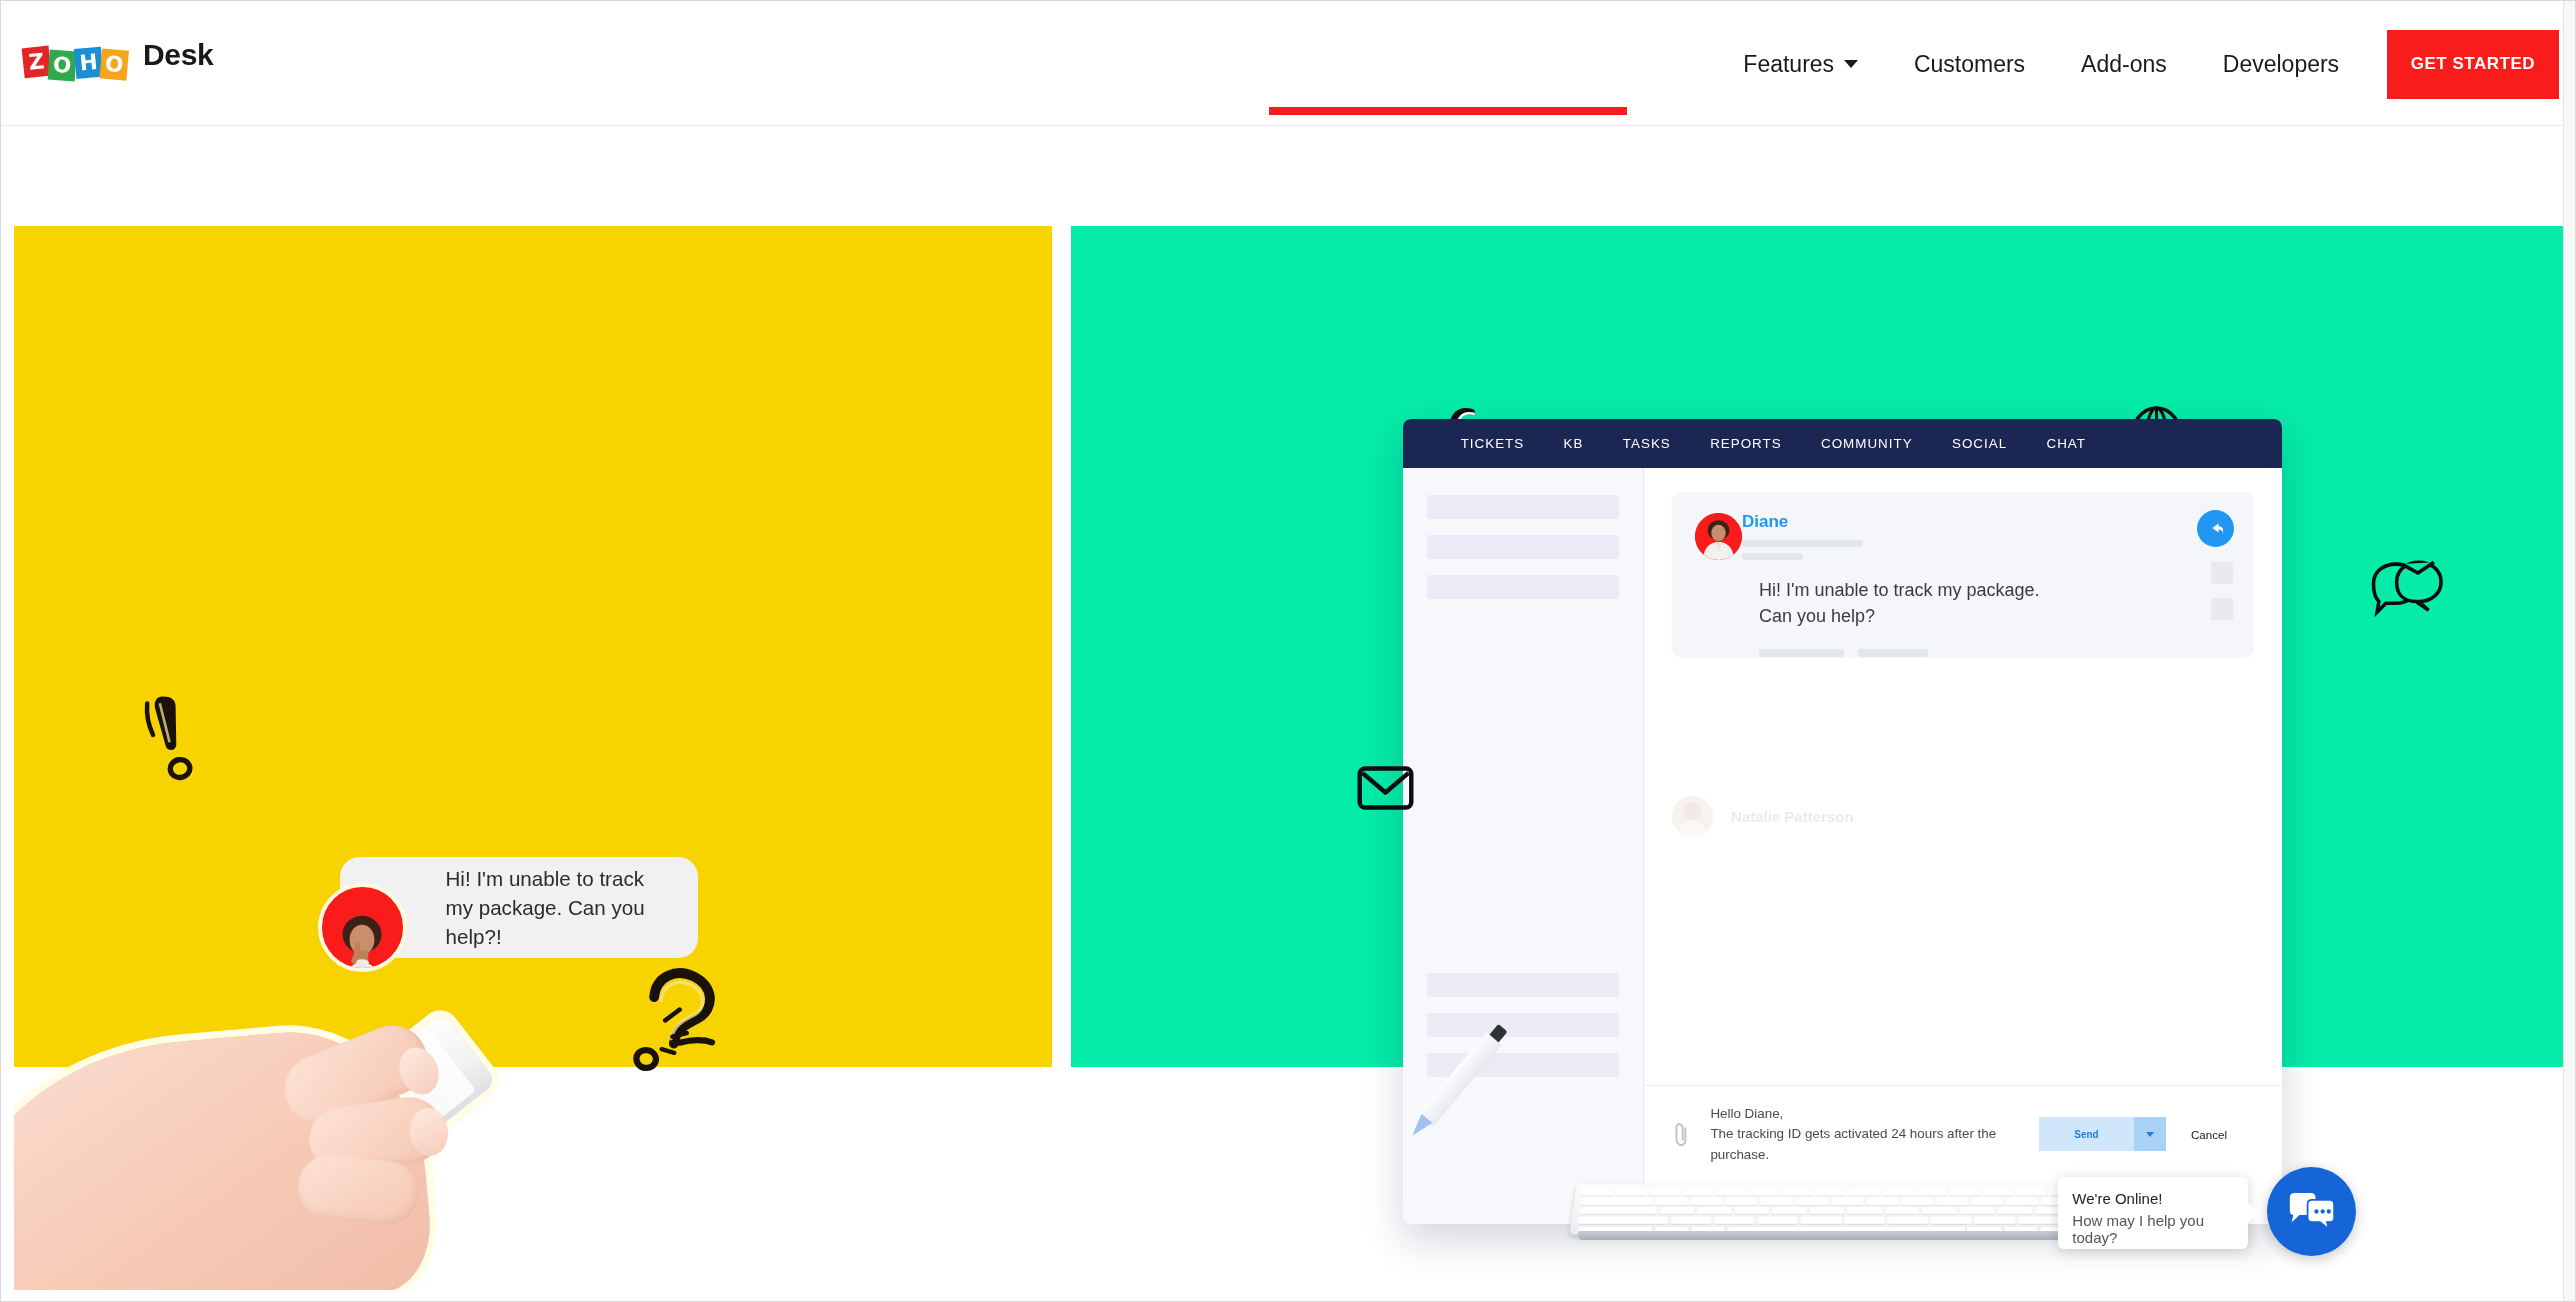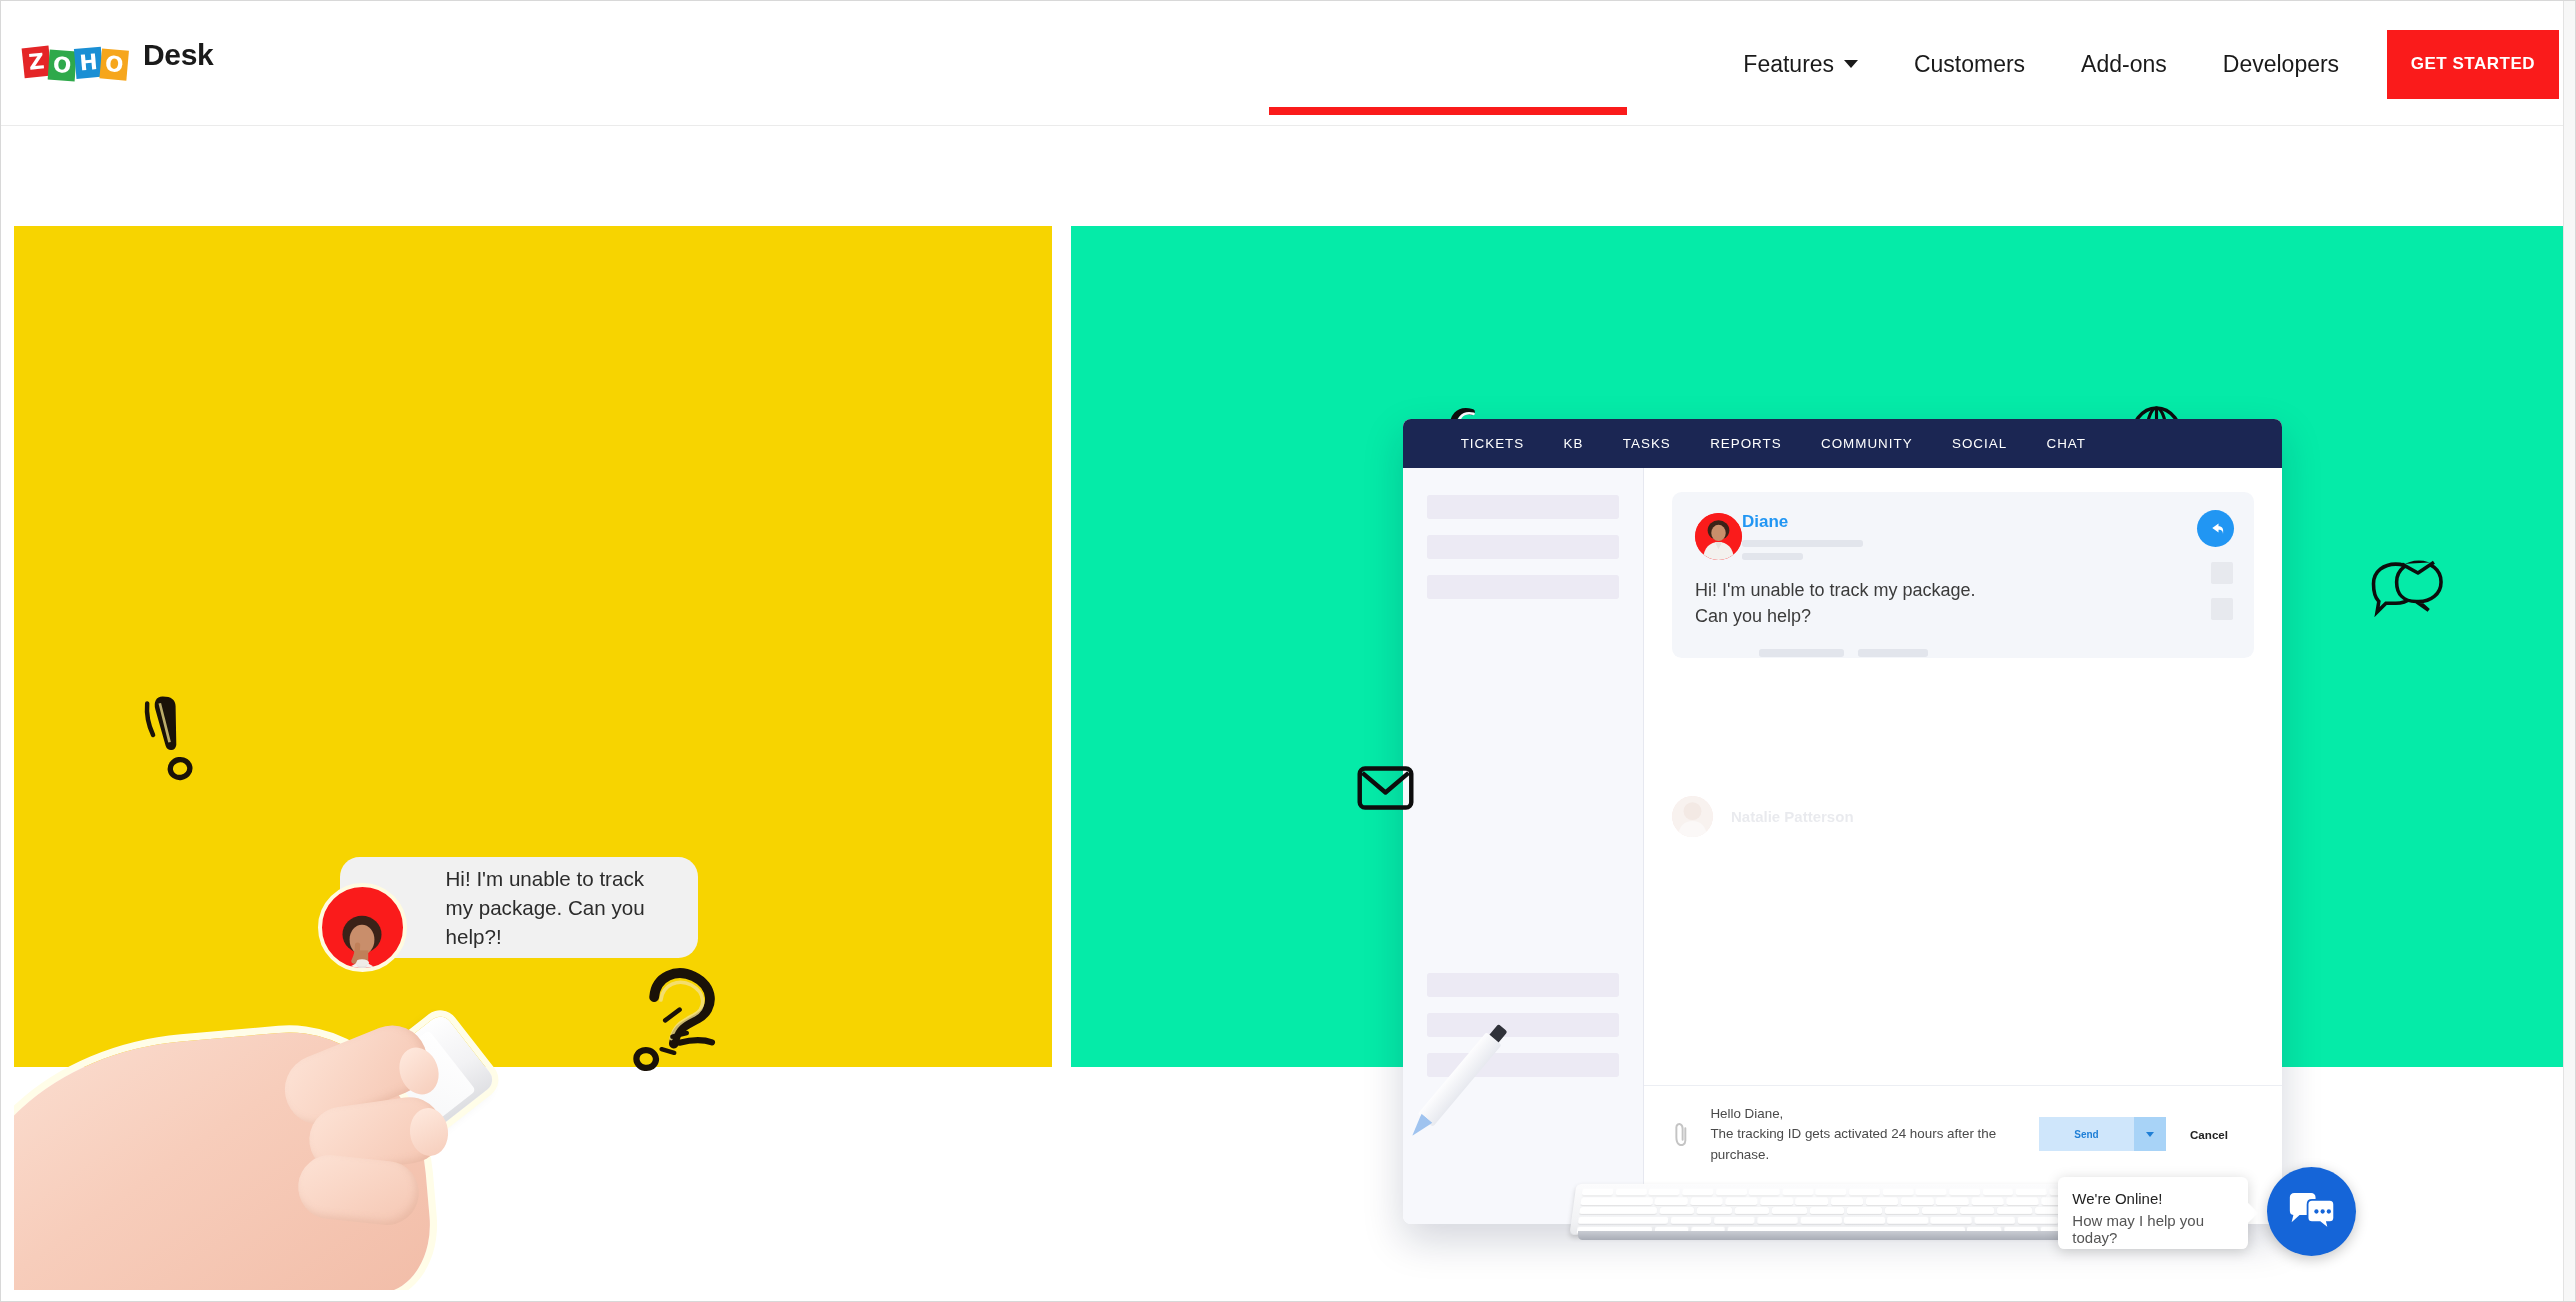--- a/index.html
+++ b/index.html
@@ -220,21 +220,21 @@
     position: relative; height: 166px;
   }
   .msg-head { display: flex; align-items: center; }
   .msg-avatar {
     width: 47px; height: 47px; border-radius: 50%;
     background: #fa1b1b; overflow: hidden; position: relative; flex: none;
   }
   .msg-name { color: #2196f3; font-size: 17px; font-weight: bold; }
   .msg-meta1 { width: 121px; height: 7.2px; background: #e2e5ec; border-radius: 2.7px; margin-top: 8px; }
   .msg-meta2 { width: 61px; height: 7.2px; background: #e2e5ec; border-radius: 2.7px; margin-top: 6.3px; }
-  .msg-body { font-size: 18px; color: #3b3b3b; line-height: 1.42; margin-top: 18px; }
+  .msg-body { font-size: 18px; color: #3b3b3b; line-height: 1.42; margin-top: 18px; margin-left: 64px;}
   .msg-foot { display: flex; gap: 14.3px; margin-left: 64px; margin-top: 19.7px; }
   .msg-foot span { display: block; height: 8px; background: #e2e5ec; border-radius: 2.7px; }
   .mf1 { width: 85px; } .mf2 { width: 70px; }
   .reply-btn {
     position: absolute; right: 19.7px; top: 18px;
     width: 37px; height: 37px; border-radius: 50%;
     background: #2196f3; cursor: pointer;
     display: flex; align-items: center; justify-content: center;
   }
   .side-btn {
@@ -265,21 +265,21 @@
   }
   .send-caret {
     background: #a8d3f7; height: 34px; width: 32px;
     display: flex; align-items: center; justify-content: center; cursor: pointer;
   }
   .send-caret i {
     width: 0; height: 0; border-left: 4.5px solid transparent;
     border-right: 4.5px solid transparent; border-top: 5.4px solid #1f7fd6; display: block;
   }
   .cancel-btn {
-    color: #222; font-size: 11.6px; font-weight: bold;
+    color: #222; font-size: 11.6px; font-weight: normal;
     height: 34px; width: 86px; display: flex; align-items: center; justify-content: center;
     cursor: pointer;
   }
 
   
   .pen {
     position: absolute; left: 47px; top: 544px;
     width: 19.7px; height: 134px;
     transform: rotate(40deg);
     z-index: 7;

